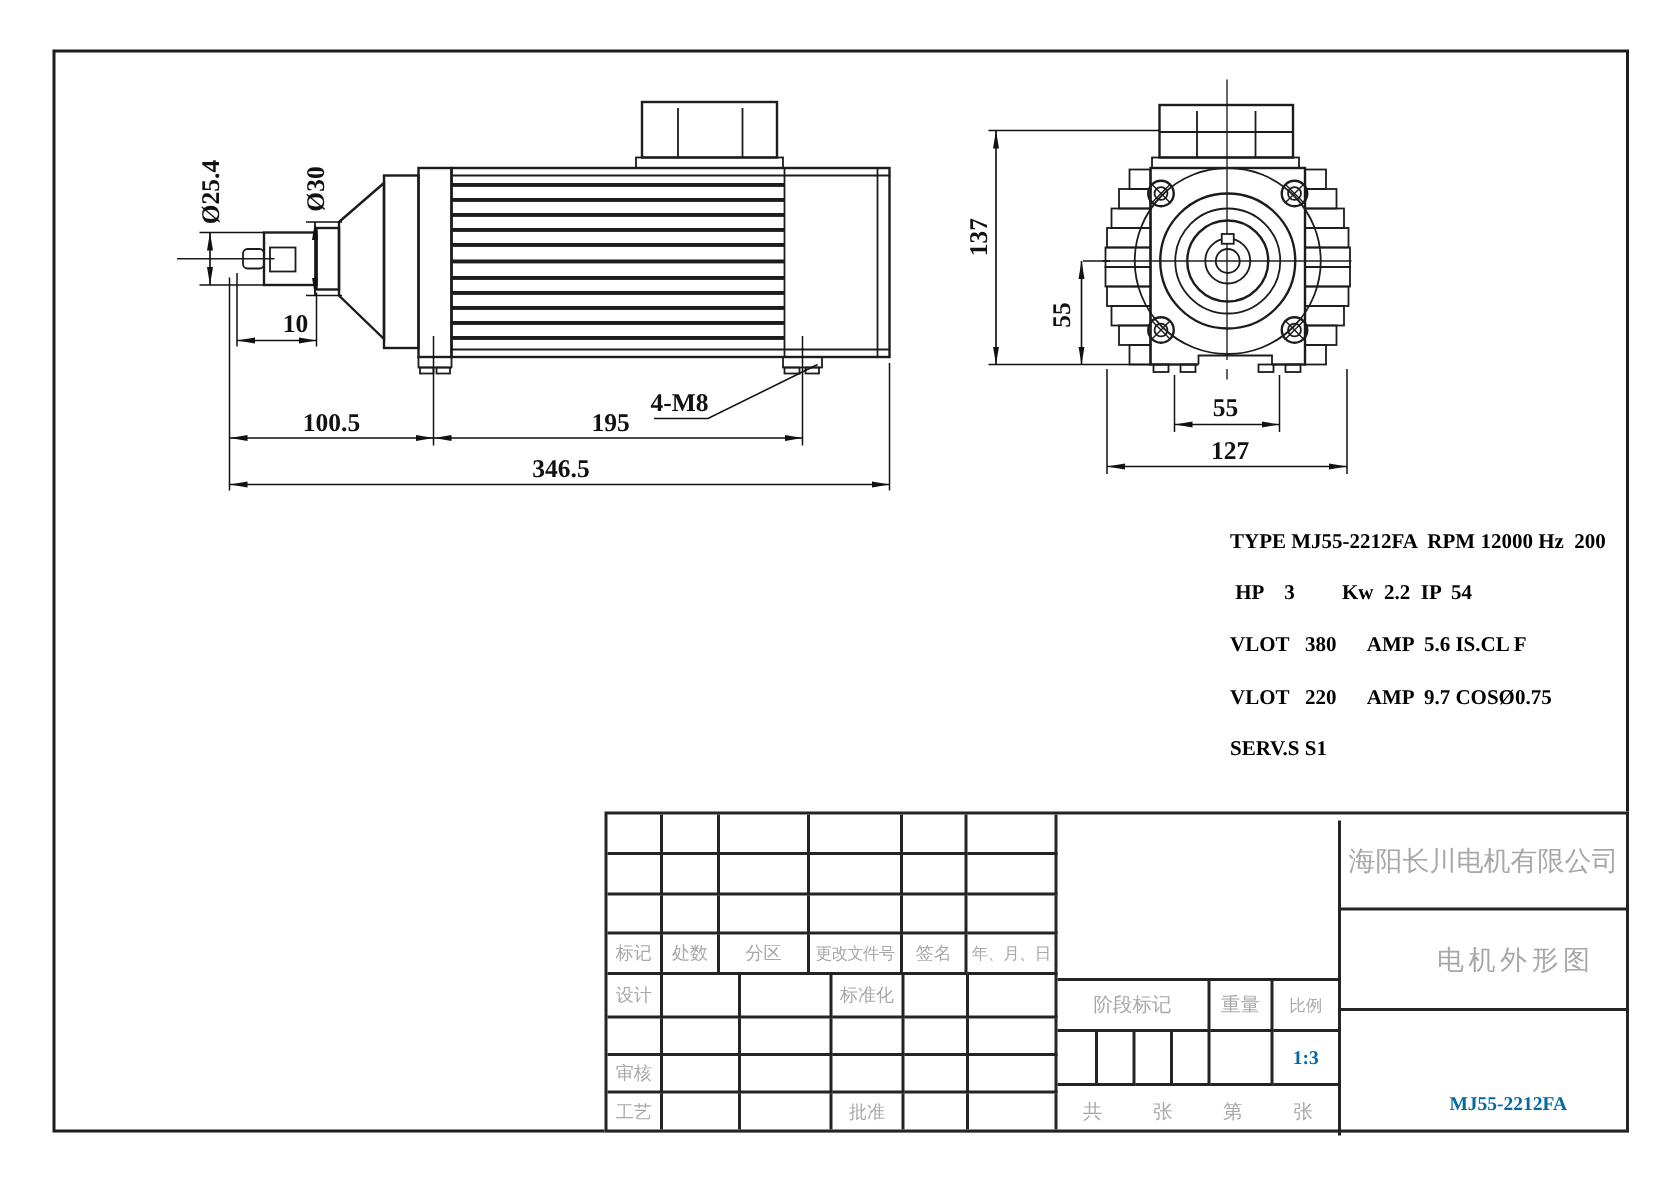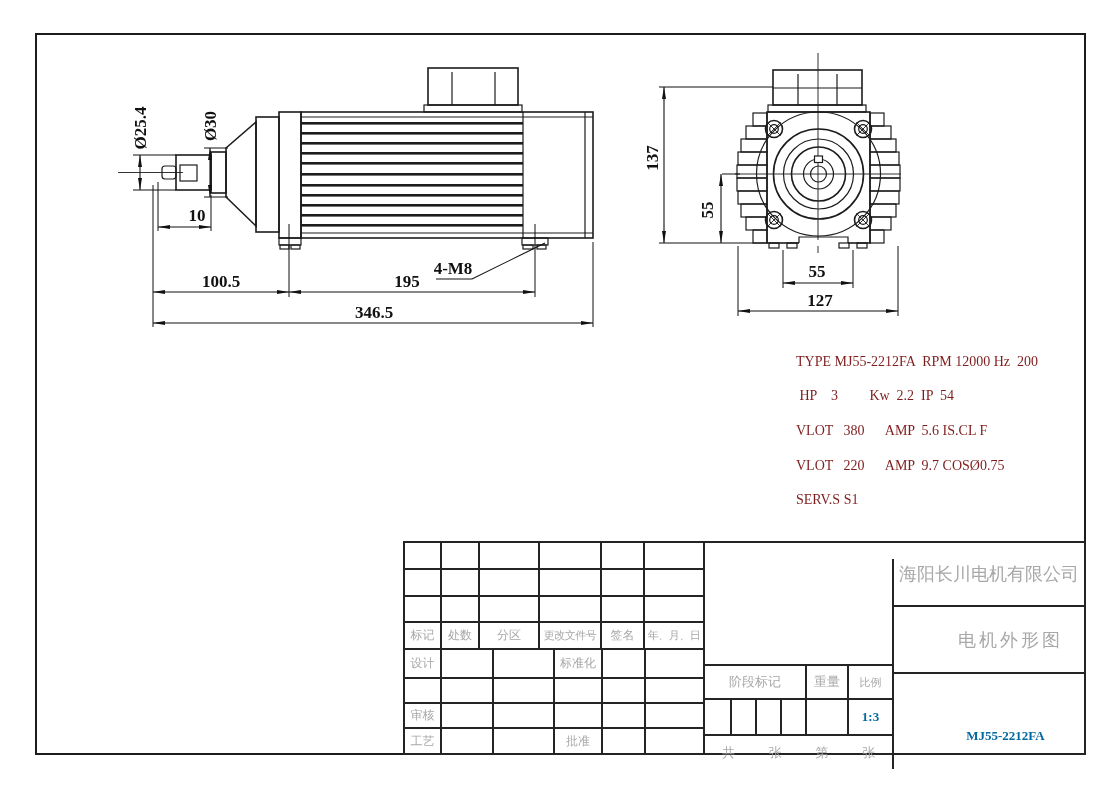--- a/index.html
+++ b/index.html
@@ -3,22 +3,22 @@
 <meta charset="utf-8">
 <style>
   html,body{margin:0;padding:0;background:#fff;}
   #canvas{position:relative;width:1118px;height:791px;background:#ffffff;overflow:hidden;
           font-family:"Liberation Sans",sans-serif;}
   #frame{position:absolute;left:35px;top:33px;width:1051px;height:722px;
          border:2px solid #1c1c1c;box-sizing:border-box;}
   #dwg{position:absolute;left:0;top:0;}
 
   
-  .spec-line{position:absolute;left:796px;white-space:pre;color:#7f1d1d;
-             font-family:"Liberation Serif",serif;font-weight:normal;font-size:14px;}
+  .spec-line{position:absolute;left:820px;white-space:pre;color:#000000;
+             font-family:"Liberation Serif",serif;font-weight:bold;font-size:14px;}
 
   
   #tblock{position:absolute;left:403px;top:541px;width:683px;height:214px;
           border:2px solid #242424;box-sizing:border-box;background:#fff;}
   .abs{position:absolute;box-sizing:border-box;}
   .grid{display:grid;}
   .cell{border-right:2px solid #242424;border-bottom:2px solid #242424;
         display:flex;align-items:center;justify-content:center;
         color:#a8a8a8;font-size:12px;overflow:hidden;box-sizing:border-box;}
   .cell.sm{font-size:11px;letter-spacing:-0.5px;}
@@ -310,21 +310,21 @@
         <div class="cell"></div>
         <div class="cell"></div>
       <div class="cell cjk noB">工艺</div>
       <div class="cell noB"></div>
         <div class="cell noB"></div>
       <div class="cell cjk noB">批准</div>
       <div class="cell noB"></div>
         <div class="cell noB"></div>
     </div>
 
-    <div class="abs" style="left:300px;top:16px;width:161px;height:210px;">
+    <div class="abs" style="left:300px;top:4px;width:161px;height:210px;">
       <div class="abs cell" style="left:0;top:0;width:189px;height:107px;"></div>
       <div class="abs cell cjk" style="left:0;top:107px;width:102px;height:34px;font-size:13px;">阶段标记</div>
       <div class="abs cell cjk" style="left:102px;top:107px;width:42px;height:34px;font-size:13px;">重量</div>
       <div class="abs cell cjk" style="left:144px;top:107px;width:45px;height:34px;font-size:11px;">比例</div>
       <div class="abs cell" style="left:0;top:141px;width:27px;height:36px;"></div>
       <div class="abs cell" style="left:27px;top:141px;width:25px;height:36px;"></div>
       <div class="abs cell" style="left:52px;top:141px;width:25px;height:36px;"></div>
       <div class="abs cell" style="left:77px;top:141px;width:25px;height:36px;"></div>
       <div class="abs cell" style="left:102px;top:141px;width:42px;height:36px;"></div>
       <div class="abs cell gray-serif" style="left:144px;top:141px;width:45px;height:36px;font-size:13px;">1:3</div>

